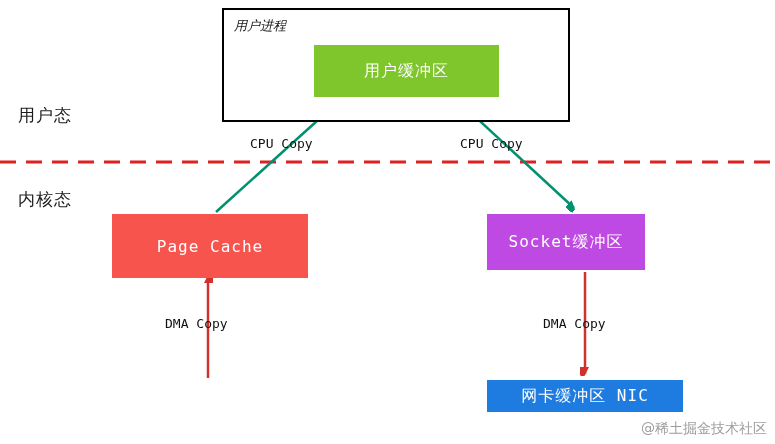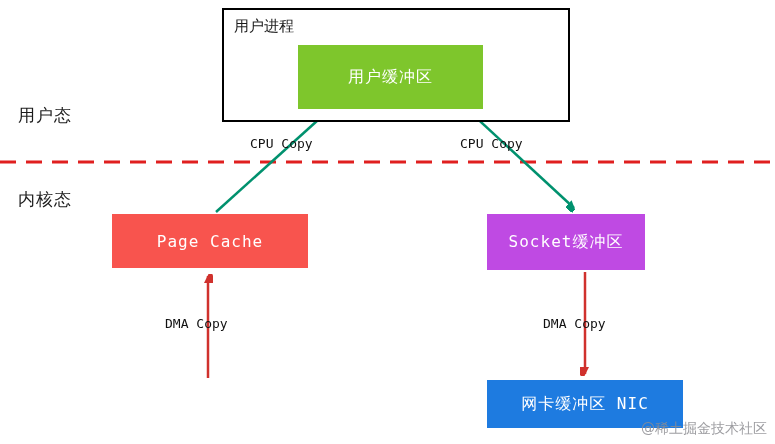--- a/index.html
+++ b/index.html
@@ -36,38 +36,39 @@
     position: absolute;
     left: 222px; top: 8px;
     width: 344px; height: 110px;
     background: #ffffff;
     border: 2px solid #000000;
     box-sizing: content-box;
   }
   .user-process-title {
     position: absolute;
     left: 10px; top: 7px;
-    font-size: 15px;
+    font-size: 13px;
     color: #1a1a1a;
+    font-style: italic;
   }
 
   .node {
     position: absolute;
     display: flex;
     align-items: center;
     justify-content: center;
     color: #ffffff;
     font-size: 16px;
     letter-spacing: 1px;
   }
-  .user-buffer   { left: 298px; top: 45px;  width: 185px; height: 64px; background: var(--user_buffer); }
-  .page-cache    { left: 112px; top: 214px; width: 196px; height: 54px; background: var(--page_cache); }
+  .user-buffer   { left: 314px; top: 45px;  width: 185px; height: 52px; background: var(--user_buffer); }
+  .page-cache    { left: 112px; top: 214px; width: 196px; height: 64px; background: var(--page_cache); }
   .socket-buffer { left: 487px; top: 214px; width: 158px; height: 56px; background: var(--socket_buffer); }
   .disk          { left: 112px; top: 380px; width: 196px; height: 48px; background: var(--disk); }
-  .nic-buffer    { left: 487px; top: 380px; width: 196px; height: 48px; background: var(--nic_buffer); }
+  .nic-buffer    { left: 487px; top: 380px; width: 196px; height: 32px; background: var(--nic_buffer); }
 
   .copy-label {
     position: absolute;
     color: #111111;
     font-size: 13px;
   }
   .cpu-copy-left  { left: 250px; top: 136px; }
   .cpu-copy-right { left: 460px; top: 136px; }
   .dma-copy-left  { left: 165px; top: 316px; }
   .dma-copy-right { left: 543px; top: 316px; }

